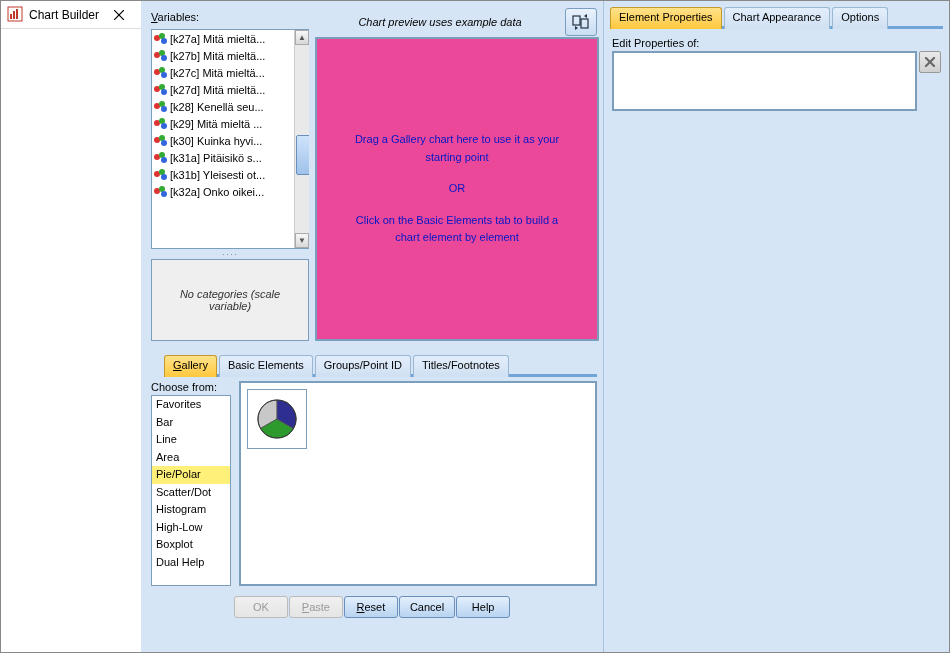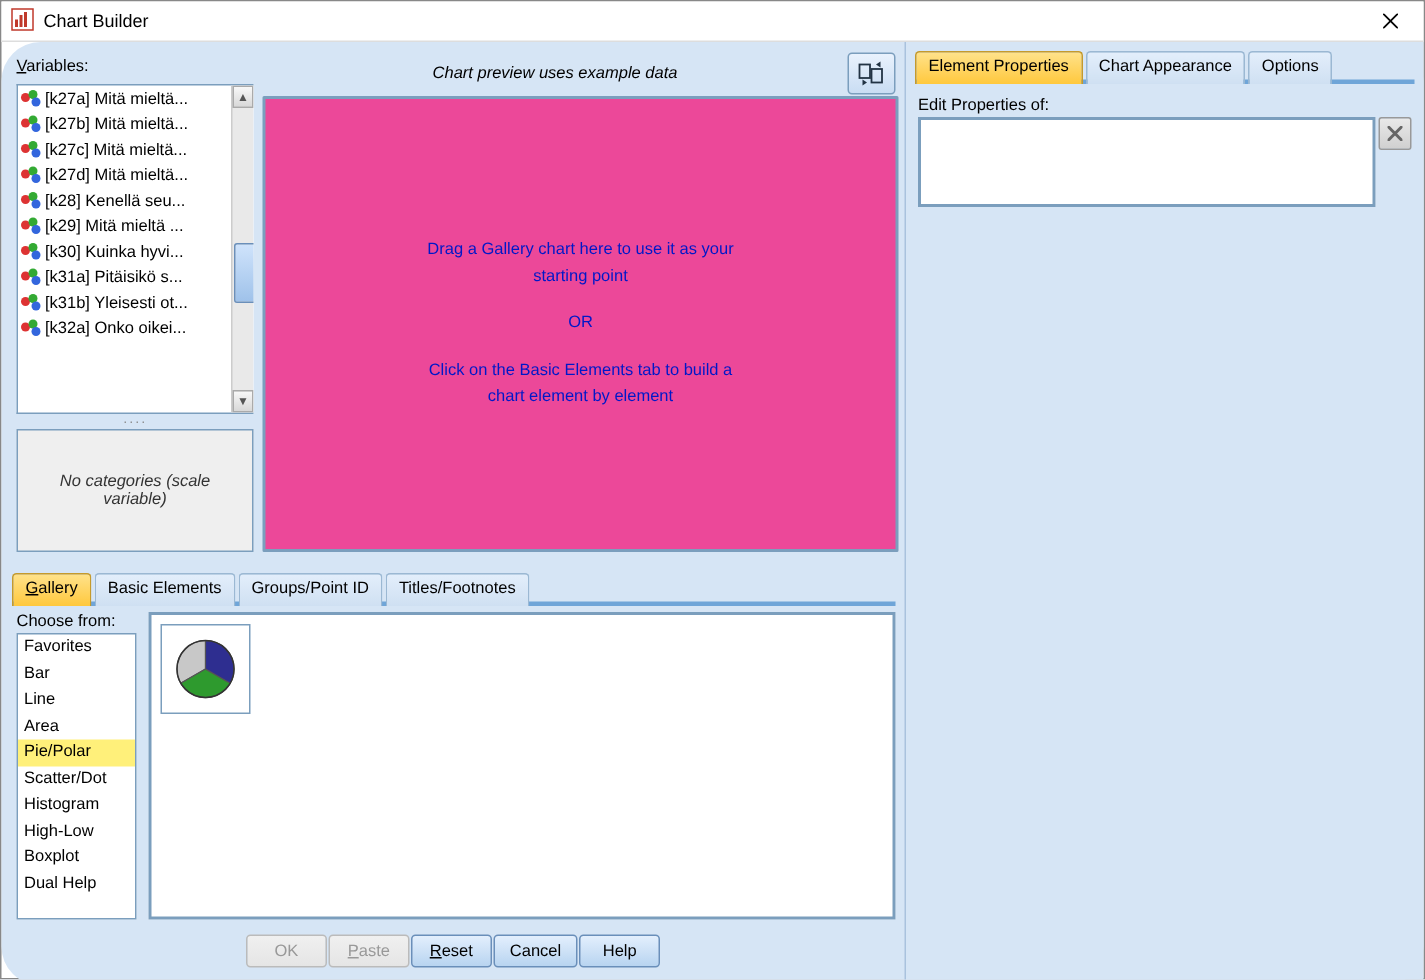--- a/index.html
+++ b/index.html
@@ -8,40 +8,39 @@
   font-family: Tahoma, Arial, sans-serif;
   font-size: 11px;
   background: #fff;
   width: 950px; height: 653px;
   overflow: hidden;
 }
 .window {
   width: 950px; height: 653px;
   border: 1px solid #888;
   background: #fff;
-  display: flex; flex-direction: column;
+  display: flex; flex-direction: row;
 }
 .titlebar {
   height: 28px;
   background: #fff;
   border-bottom: 1px solid #ddd;
   display: flex; align-items: center;
   padding: 0 2px 0 6px;
 }
 .titlebar .title { flex: 1; font-size: 12px; }
 .titlebar .close-btn {
   width: 40px; height: 26px;
   display: flex; align-items: center; justify-content: center;
   font-size: 14px;
 }
 
 .body {
   flex: 1; display: flex;
   background: #d6e5f5;
-  border-radius: 26px;
 }
 
 
 .left-pane {
   flex: 1;
   display: flex; flex-direction: column;
   padding: 0;
 }
 .upper-row {
   display: flex;
@@ -110,21 +109,21 @@
 }
 .canvas {
   flex:1; background:#ec4899; border: 2px solid #7b9ebd; border-radius:1px;
   display:flex; align-items:center; justify-content:center;
   color: #0018c8; text-align:center; line-height: 1.6;
   min-height: 272px;
 }
 
 
 .tabs-row {
-  margin: 14px 6px 0 7px;
+  margin: 14px 6px 0 23px;
   display:flex; height: 22px;
   border-bottom: 3px solid #6fa5d8;
 }
 .tab {
   padding: 3px 8px 0 8px; height: 22px;
   background: linear-gradient(#e3eefb,#cfe0f2);
   border: 1px solid #9bb8d3; border-bottom: none;
   margin-right: 2px; border-top-left-radius:3px;border-top-right-radius:3px;
   cursor: default;
 }

